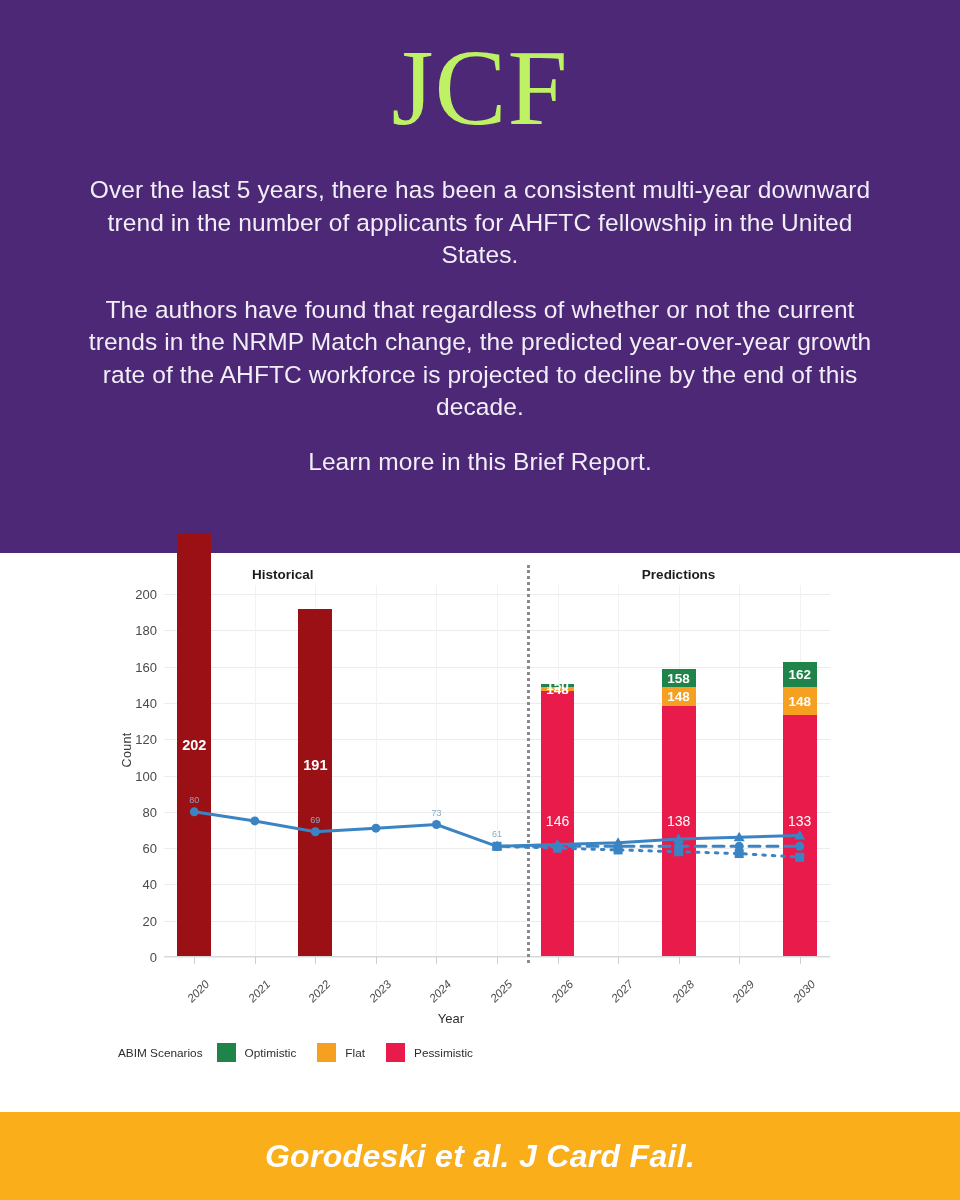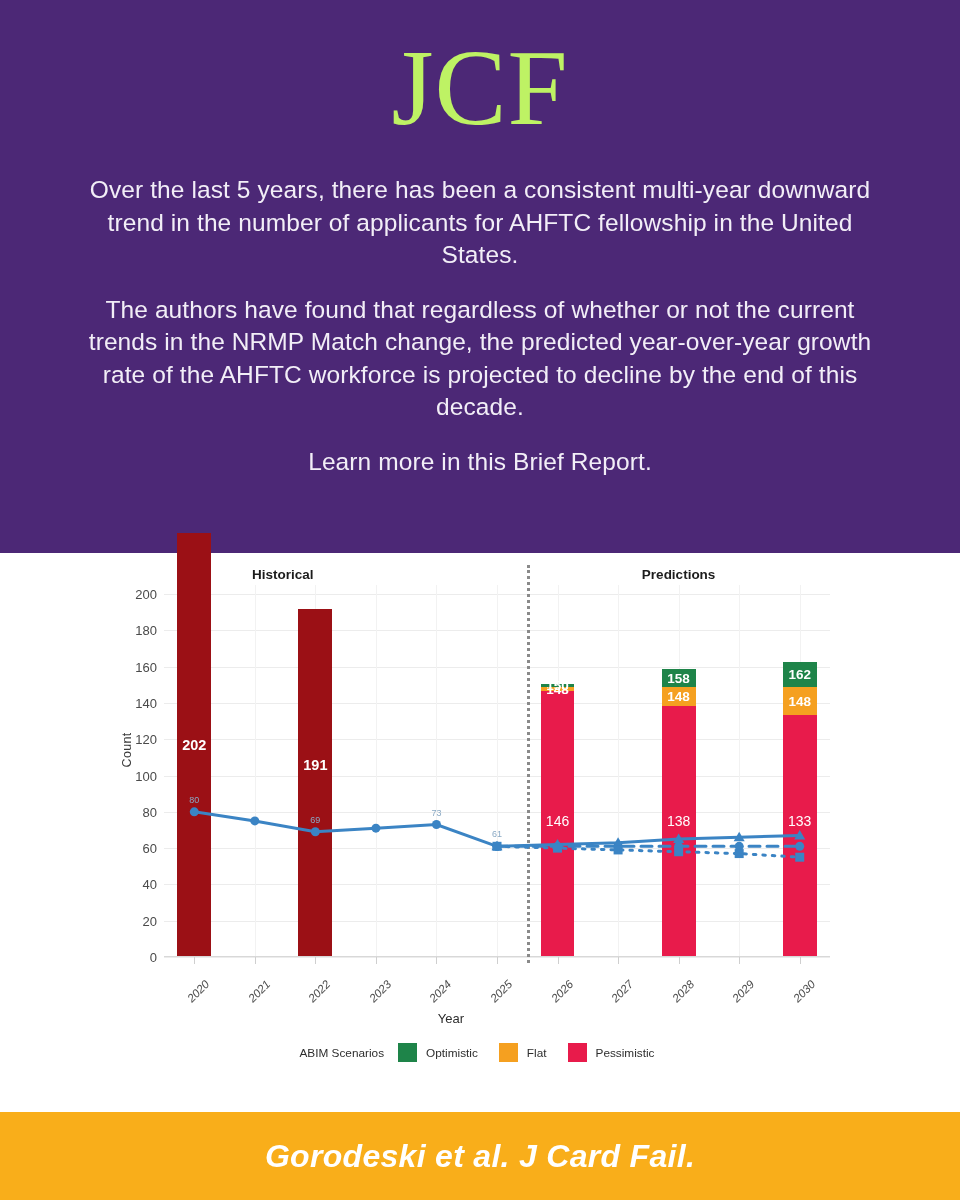--- a/index.html
+++ b/index.html
@@ -93,21 +93,21 @@
   .xaxislabel {
     position:absolute; top:448px; left:333px;
     transform:translateX(-50%);
     font-size:13px; color:#2d2d2d;
   }
   .tickmark { position:absolute; top:0; width:1px; height:7px; background:#cfcfcf; }
 
   
   .legend {
     position:absolute; left:0; top:480px; width:730px;
-    display:flex; align-items:center; justify-content:center; gap:9px;
+    display:flex; align-items:center; gap:9px;
   }
   .legend .ltitle { font-size:11.8px; color:#2d2d2d; margin-right:5px; }
   .legend .sw { width:19px; height:19px; display:inline-block; }
   .legend .lname { font-size:11.8px; color:#2d2d2d; margin-right:12px; }
   .footnote {
     position:absolute; left:0; top:511px; width:730px; text-align:center;
     font-size:11.6px; font-style:italic; color:#2d2d2d;
   }
 
   

